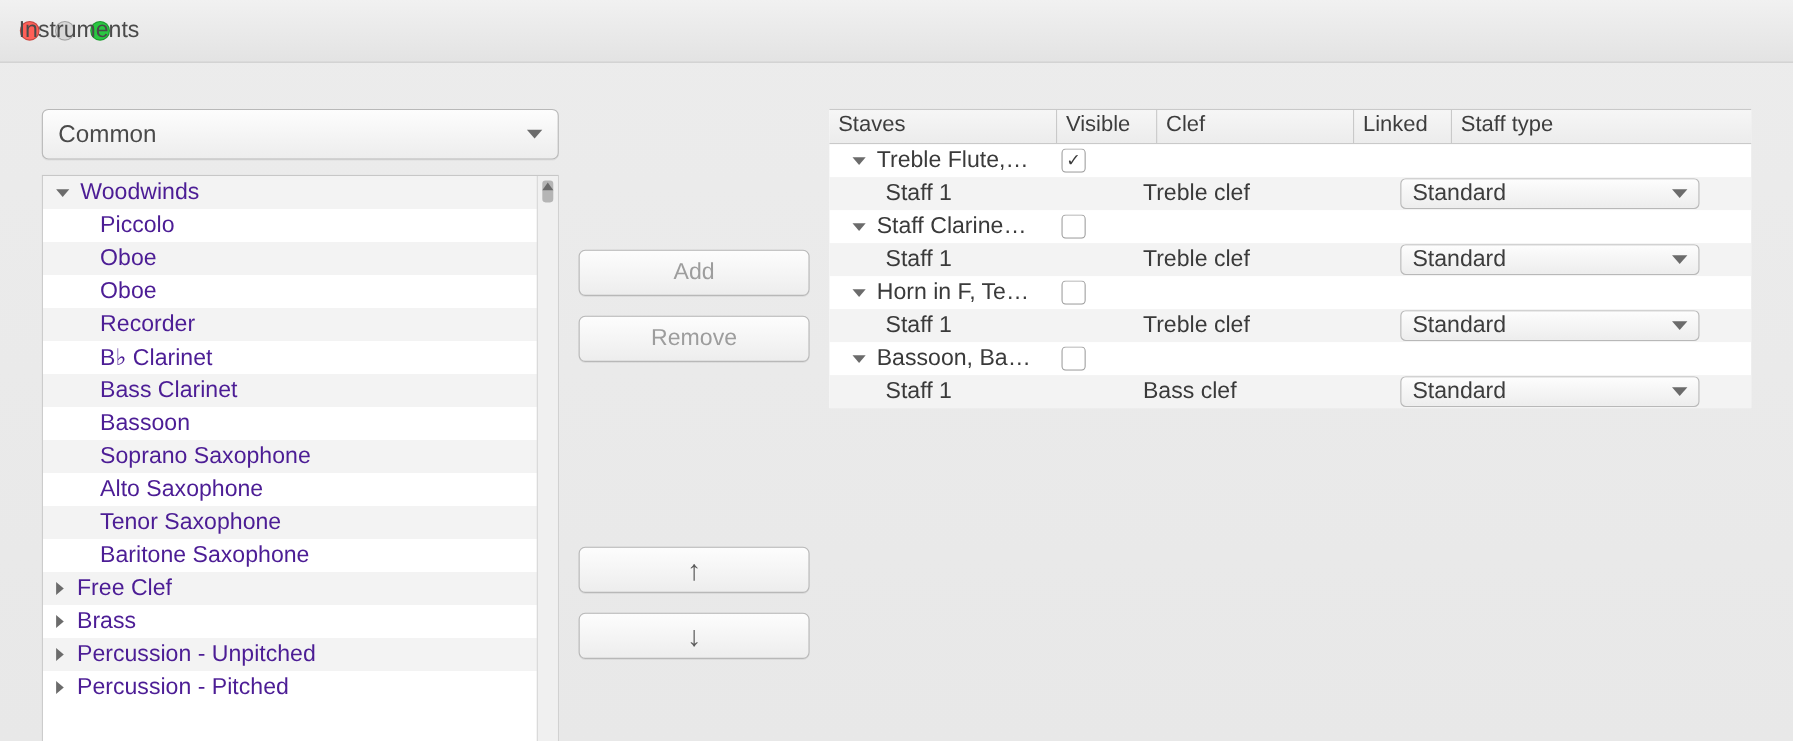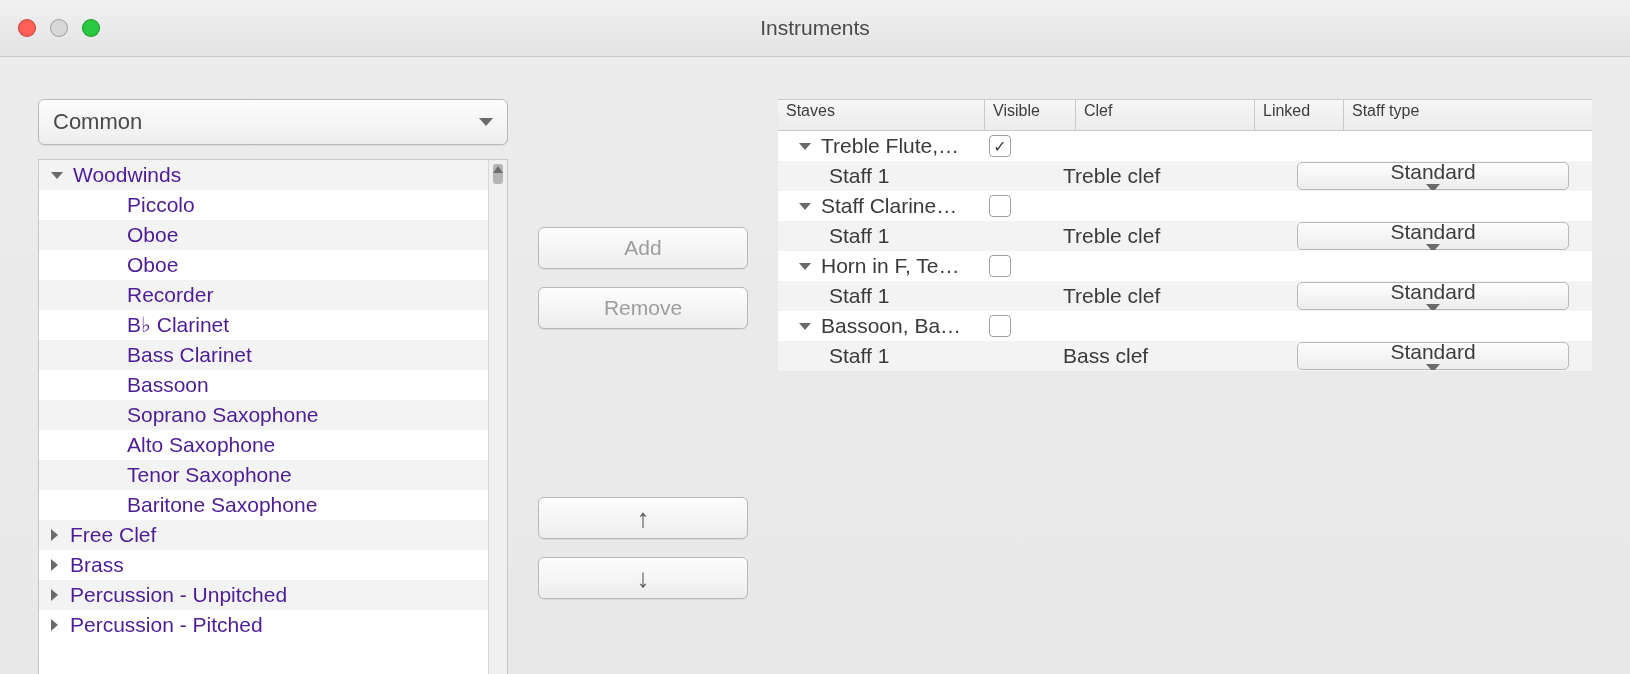--- a/index.html
+++ b/index.html
@@ -36,30 +36,29 @@
   width: 18px;
   height: 18px;
   border-radius: 50%;
   box-shadow: inset 0 0 0 1px rgba(0,0,0,.25);
 }
 .circ.red    { background: #ff5f57; }
 .circ.gray   { background: #d7d7d7; }
 .circ.green  { background: #28c840; }
 .title {
   position: absolute;
-  left: 0; right: 0;
-  text-align: center;
+  left: 17px; right: 0;
   font-size: 21px;
   color: #4a4a4a;
   pointer-events: none;
 }
 .body {
   display: flex;
   padding: 42px 38px 0 38px;
-  gap: 30px;
+  gap: 18px;
   height: calc(100% - 56px);
   box-sizing: border-box;
 }
 .col-left {
   width: 470px;
   display: flex;
   flex-direction: column;
 }
 .selectbox {
   height: 44px;
@@ -111,21 +110,21 @@
   overflow: hidden;
 }
 .tree-row {
   height: 30px;
   display: flex;
   align-items: center;
   padding-left: 12px;
   font-size: 21px;
   color: #4c1d95;
 }
-.tree-row.lvl1 { padding-left: 88px; }
+.tree-row.lvl1 { padding-left: 52px; }
 .tree-row:nth-child(odd) { background: #f3f3f3; }
 .tree-row:nth-child(even){ background: #ffffff; }
 .scrollbar {
   position: absolute;
   right: 0; top: 0; bottom: 0;
   width: 18px;
   background: #f0f0f0;
   border-left: 1px solid #d7d7d7;
 }
 .scrollbar .thumb {
@@ -173,21 +172,21 @@
 }
 .grid {
   border-top: 1px solid #c9c9c9;
   background: #fff;
 }
 .grid-head {
   display: flex;
   background: linear-gradient(#f6f6f6,#ececec);
   height: 30px;
   border-bottom: 1px solid #c9c9c9;
-  font-size: 16px;
+  font-size: 20px;
   color: #3d3d3d;
 }
 .gh {
   border-right: 1px solid #c9c9c9;
   padding: 2px 8px 0 8px;
   overflow: hidden;
   white-space: nowrap;
 }
 .c-staves { width: 190px; }
 .c-vis    { width: 74px; }
@@ -221,25 +220,24 @@
   font-size: 16px;
   color: #3a3a3a;
 }
 .sel {
   height: 26px;
   border: 1px solid #b8b8b8;
   border-radius: 5px;
   background: linear-gradient(#fdfdfd,#ededed);
   display: flex;
   align-items: center;
-  justify-content: center;
+  justify-content: space-between;
   padding: 0 10px;
   width: 250px;
   color: #3d3d3d;
-  flex-direction: column;
 }
 .indent { display:inline-block; width: 30px; }
 </style>
 </head>
 <body>
 
 <div class="window">
 
   <div class="titlebar">
     <div class="traffic">

